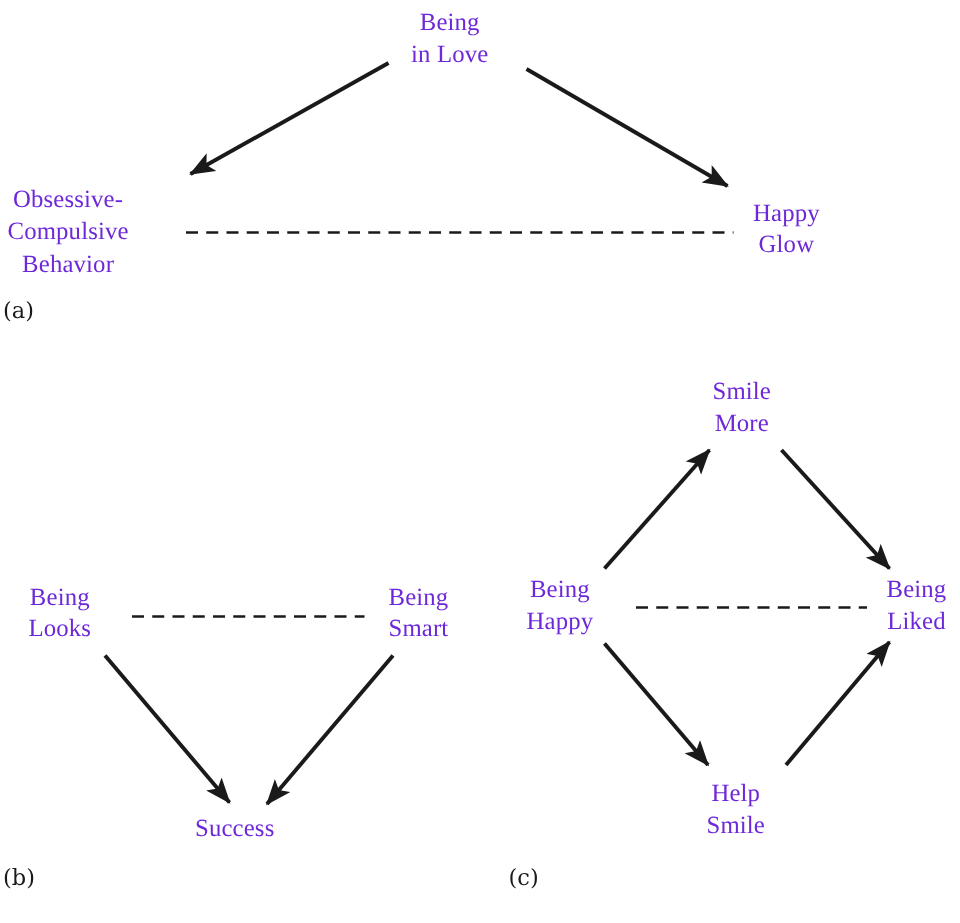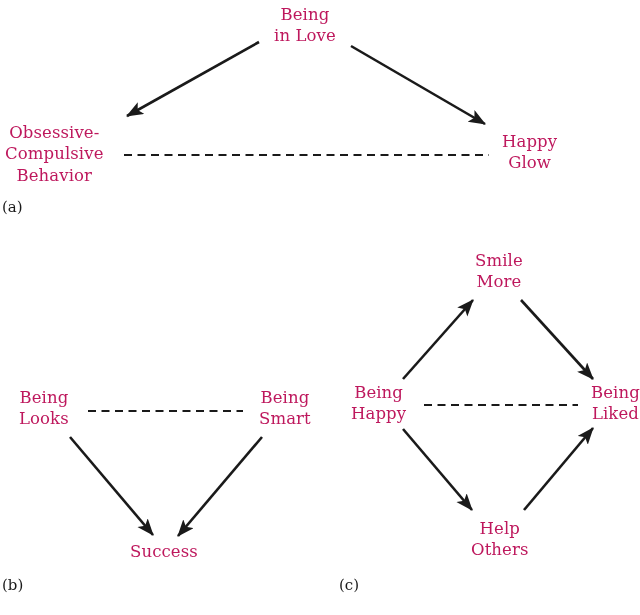--- a/index.html
+++ b/index.html
@@ -27,21 +27,22 @@
     height: 615px;
     pointer-events: none;
   }
   .node-label {
     position: absolute;
     text-align: center;
     font-size: 16.5px;
     line-height: 1.30;
     letter-spacing: 0.1px;
     white-space: pre;
-    color: #be185d;
+    color: #6d28d9;
+    font-family: Liberation Serif, serif;
   }
   .panel-tag {
     position: absolute;
     font-size: 15px;
     line-height: 1;
     color: #1a1a1a;
   }
 </style>
 </head>
 <body>
@@ -84,17 +85,17 @@
 Smart</div>
       <div class="node-label" style="left: 130px; top: 541px; text-align: right;">Success</div>
       <div class="panel-tag" style="left: 2px; top: 578px;">(b)</div>
       <div class="node-label" style="left: 475px; top: 250px; text-align: center;">Smile
 More</div>
       <div class="node-label" style="left: 351px; top: 382px;">Being
 Happy</div>
       <div class="node-label" style="left: 591px; top: 382px;">Being
 Liked</div>
       <div class="node-label" style="left: 471px; top: 518px;">Help
-Others</div>
+Smile</div>
       <div class="panel-tag" style="left: 339px; top: 578px;">(c)</div>
     </div>
 
 </div>
 
 </body></html>

